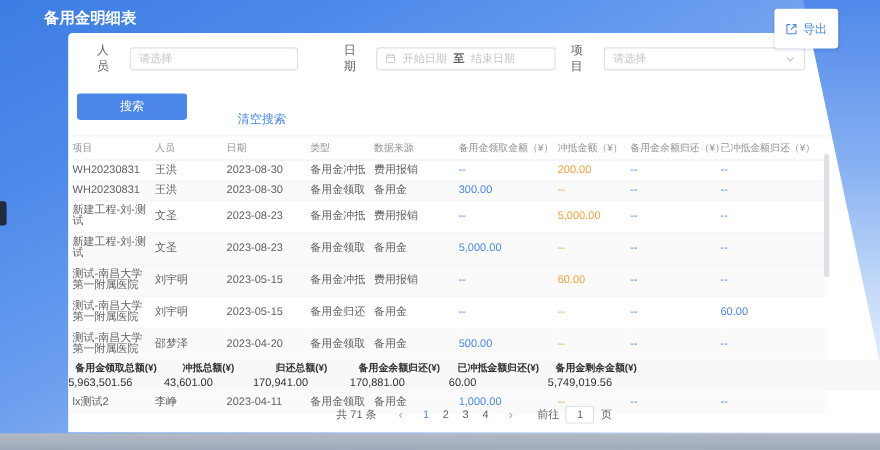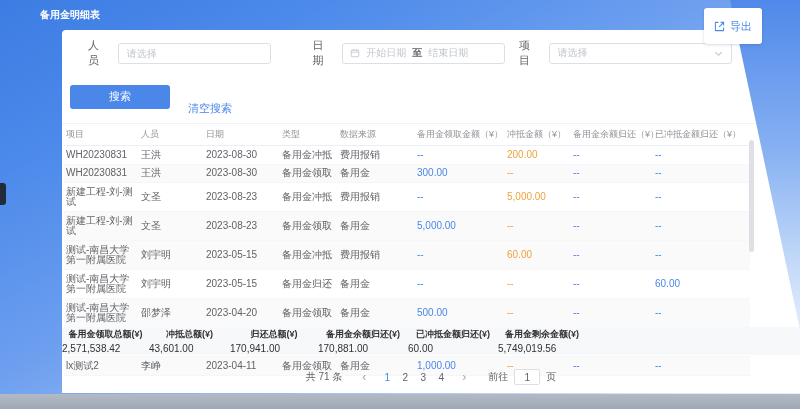--- a/index.html
+++ b/index.html
@@ -3,21 +3,21 @@
 <meta charset="utf-8">
 <style>
   * { margin:0; padding:0; box-sizing:border-box; }
   html,body { width:800px; height:409px; overflow:hidden; }
   body {
     font-family:"Liberation Sans", sans-serif;
     background:linear-gradient(152deg,#3d7ce2 0%,#4b89ea 20%,#6d9fef 45%,#a8c8f6 72%,#d9e7fb 90%,#e8f0fc 100%);
     position:relative; color:#606266;
   }
   
-  .page-title { position:absolute; top:8px; left:40px; font-size:10px; font-weight:bold; color:#fff; z-index:5; }
+  .page-title { position:absolute; top:8px; left:40px; font-size:14px; font-weight:bold; color:#fff; z-index:5; }
   .export-btn { position:absolute; top:8px; right:38px; height:36px; background:#fff; border:none; border-radius:3px;
     color:#4a87e8; font-size:11px; padding:2px 10px; display:flex; align-items:center; gap:5px; cursor:pointer; z-index:6;
     box-shadow:0 1px 3px rgba(20,50,100,.18); font-family:inherit; }
   
   .corner-wedge { position:absolute; top:0; right:0; width:70px; height:330px; z-index:4;
     background:linear-gradient(to bottom,#5089ea 0%,#86b0f2 45%,#c4daf8 80%,#e2edfc 100%);
     clip-path:polygon(0 0,100% 0,100% 100%); }
   .drawer-handle { position:absolute; left:0; top:183px; width:6px; height:22px; background:#222b3a; border-radius:0 3px 3px 0; z-index:5; cursor:pointer; }
   .bottom-strip { position:absolute; left:0; bottom:0; width:800px; height:15px; background:linear-gradient(#b3bac6,#9ea8b6); z-index:3; }
   
@@ -26,21 +26,21 @@
   .filter-row { display:flex; align-items:center; padding:8px 0 4px 26px; font-size:11px; color:#606266; }
   .fgroup { display:flex; align-items:center; gap:8px; }
   .f-input { width:155px; height:21px; border:1px solid #dcdfe6; border-radius:3px; font-size:10px; padding:0 8px; color:#606266; font-family:inherit; }
   .f-input::placeholder { color:#c0c4cc; }
   .date-box { width:165px; height:21px; border:1px solid #dcdfe6; border-radius:3px; display:flex; align-items:center; gap:6px; padding:0 7px; font-size:10px; cursor:pointer; }
   .ph { color:#c0c4cc; }
   .date-sep { color:#606266; font-weight:bold; }
   .select-box { width:186px; height:21px; border:1px solid #dcdfe6; border-radius:3px; display:flex; align-items:center; justify-content:space-between; padding:0 8px; font-size:10px; cursor:pointer; }
   .grp-date { margin-left:42px; } .grp-project { margin-left:14px; }
   .expand-link { margin-left:14px; color:#4a87e8; font-size:10.5px; display:flex; align-items:center; gap:3px; cursor:pointer; white-space:nowrap; }
-  .action-row { display:flex; align-items:center; padding:5px 8px 7px 8px; }
+  .action-row { display:flex; align-items:center; padding:5px 8px 7px 8px;gap:28px; }
   .search-btn { width:100px; height:24px; background:#4a87e8; color:#fff; border:none; border-radius:3px; font-size:11px; cursor:pointer; font-family:inherit; }
   .clear-link { margin-left:18px; color:#4a87e8; font-size:11px; cursor:pointer;margin-top:24px; }
   
   .table-wrap { position:relative; height:262px; overflow:hidden; border-top:1px solid #f0f2f5; }
   table { border-collapse:collapse; table-layout:fixed; width:686px; margin-left:2px; }
   thead th { color:#909399; font-weight:normal; text-align:left; font-size:9px; padding:4px 2px 4px 0; border-bottom:1px solid #ebeef5; white-space:nowrap; overflow:visible; height:14px; }
   tbody td { font-size:10px; color:#606266; padding:3.5px 6px 3.5px 0; line-height:10.5px; vertical-align:middle; word-break:break-all; border-bottom:1px solid #f5f6f8; }
   tbody tr { height:18px; }
   tbody tr.alt { background:#fafafa; }
   td[data-col="received"], td[data-col="balance_return"], td[data-col="offset_return"] { color:#4a87e8; }
@@ -263,21 +263,21 @@
     </table>
     <div class="vscroll">
       <div class="vscroll-thumb"></div>
     </div>
   </div>
 
   <div class="summary-row">
     <div class="summary-items">
         <div class="sum-item">
     <div class="sum-label">备用金领取总额(¥)</div>
-    <div class="sum-value">2,571,538.42</div>
+    <div class="sum-value">5,963,501.56</div>
   </div>
         <div class="sum-item">
     <div class="sum-label">冲抵总额(¥)</div>
     <div class="sum-value">43,601.00</div>
   </div>
         <div class="sum-item">
     <div class="sum-label">归还总额(¥)</div>
     <div class="sum-value">170,941.00</div>
   </div>
         <div class="sum-item">

